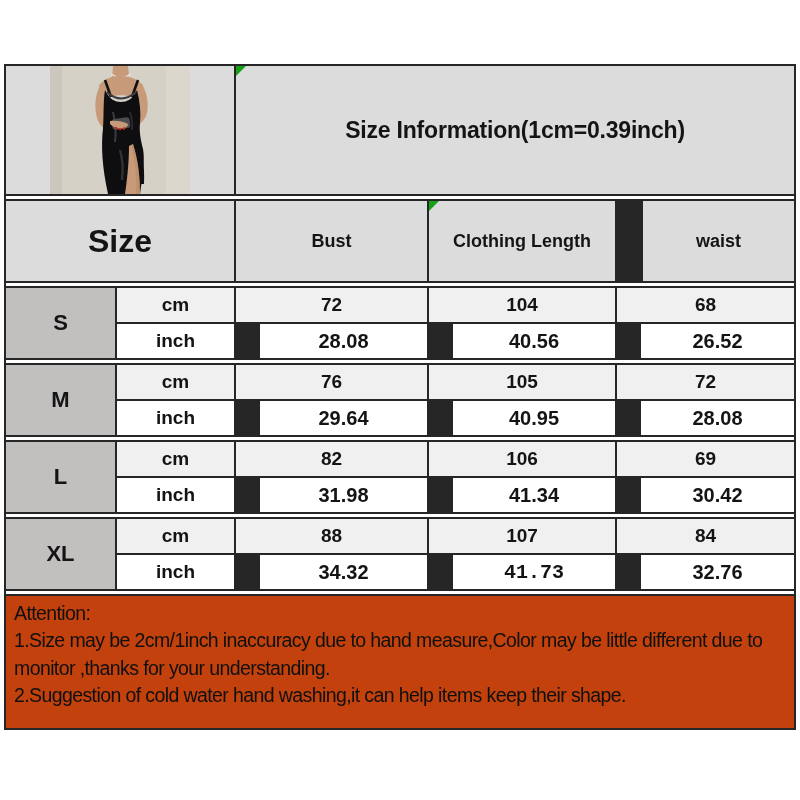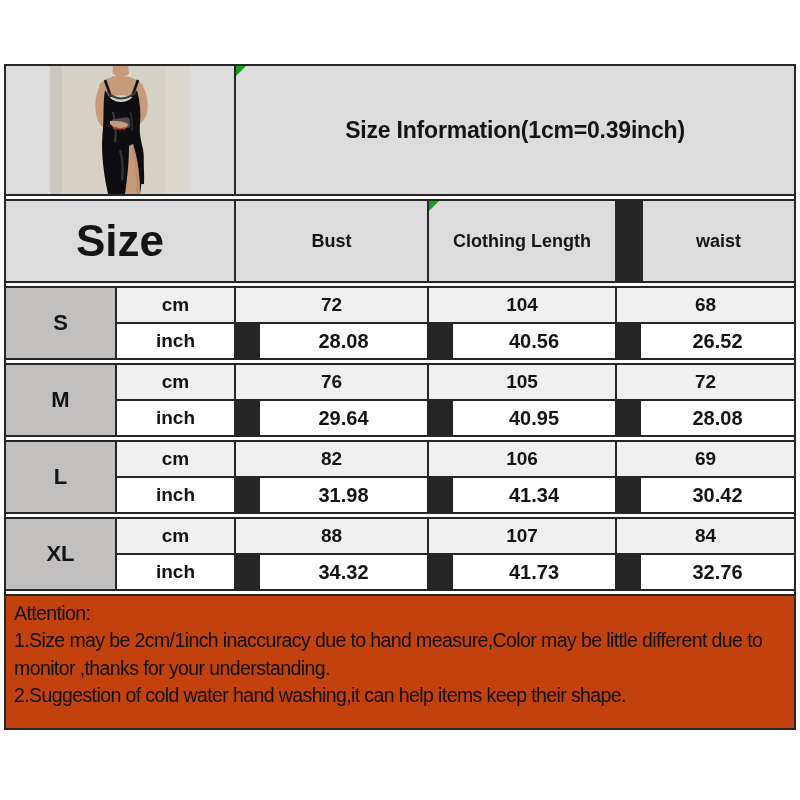--- a/index.html
+++ b/index.html
@@ -20,21 +20,21 @@
     padding:2px;
   }
 
   .cell{
     display:flex;align-items:center;justify-content:center;
     position:relative;color:#141414;overflow:hidden;
   }
   .bg-head{background:var(--header_bg,#dcdcdc);}
   .spacer{background:#ffffff;}
   .title{font-size:23px;font-weight:700;letter-spacing:-0.2px;}
-  .size-head{font-size:44px;font-weight:700;}
+  .size-head{font-size:32px;font-weight:700;}
   .col-head{font-size:18px;font-weight:700;}
   .size-label{background:var(--size_col_bg,#c2bfbf);font-size:22px;font-weight:700;}
   .row-cm{background:var(--cm_row_bg,#f0f0f0);}
   .row-inch{background:var(--inch_row_bg,#ffffff);}
   .unit{font-size:19px;font-weight:700;}
   .val{font-size:19px;font-weight:700;}
   .val.row-inch{font-size:20px;font-weight:600;margin-left:24px;}
 
   .marker{
     position:absolute;top:0;left:0;width:0;height:0;
@@ -149,21 +149,21 @@
 
     <div class="cell spacer" style="grid-row:13;grid-column:1/6;"></div>
 
     <div class="cell size-label" style="grid-row:14/16;grid-column:1;">XL</div>
     <div class="cell unit row-cm" style="grid-row:14;grid-column:2;">cm</div>
     <div class="cell val row-cm" style="grid-row:14;grid-column:3;">88</div>
     <div class="cell val row-cm" style="grid-row:14;grid-column:4;">107</div>
     <div class="cell val row-cm" style="grid-row:14;grid-column:5;">84</div>
     <div class="cell unit row-inch" style="grid-row:15;grid-column:2;">inch</div>
     <div class="cell val row-inch" style="grid-row:15;grid-column:3;">34.32</div>
-    <div class="cell val row-inch" style="grid-row:15;grid-column:4;">41.73</div>
+    <div class="cell val row-inch" style="grid-row:15;grid-column:4;font-family:Liberation Mono, monospace;">41.73</div>
     <div class="cell val row-inch" style="grid-row:15;grid-column:5;">32.76</div>
 
     <div class="cell spacer" style="grid-row:16;grid-column:1/6;"></div>
 
     <div class="attention" style="grid-row:17;grid-column:1/6;">
       <p>Attention:</p>
       <p>1.Size may be 2cm/1inch inaccuracy due to hand measure,Color may be little different due to monitor ,thanks for your understanding.</p>
       <p>2.Suggestion of cold water hand washing,it can help items keep their shape.</p>
     </div>
 

